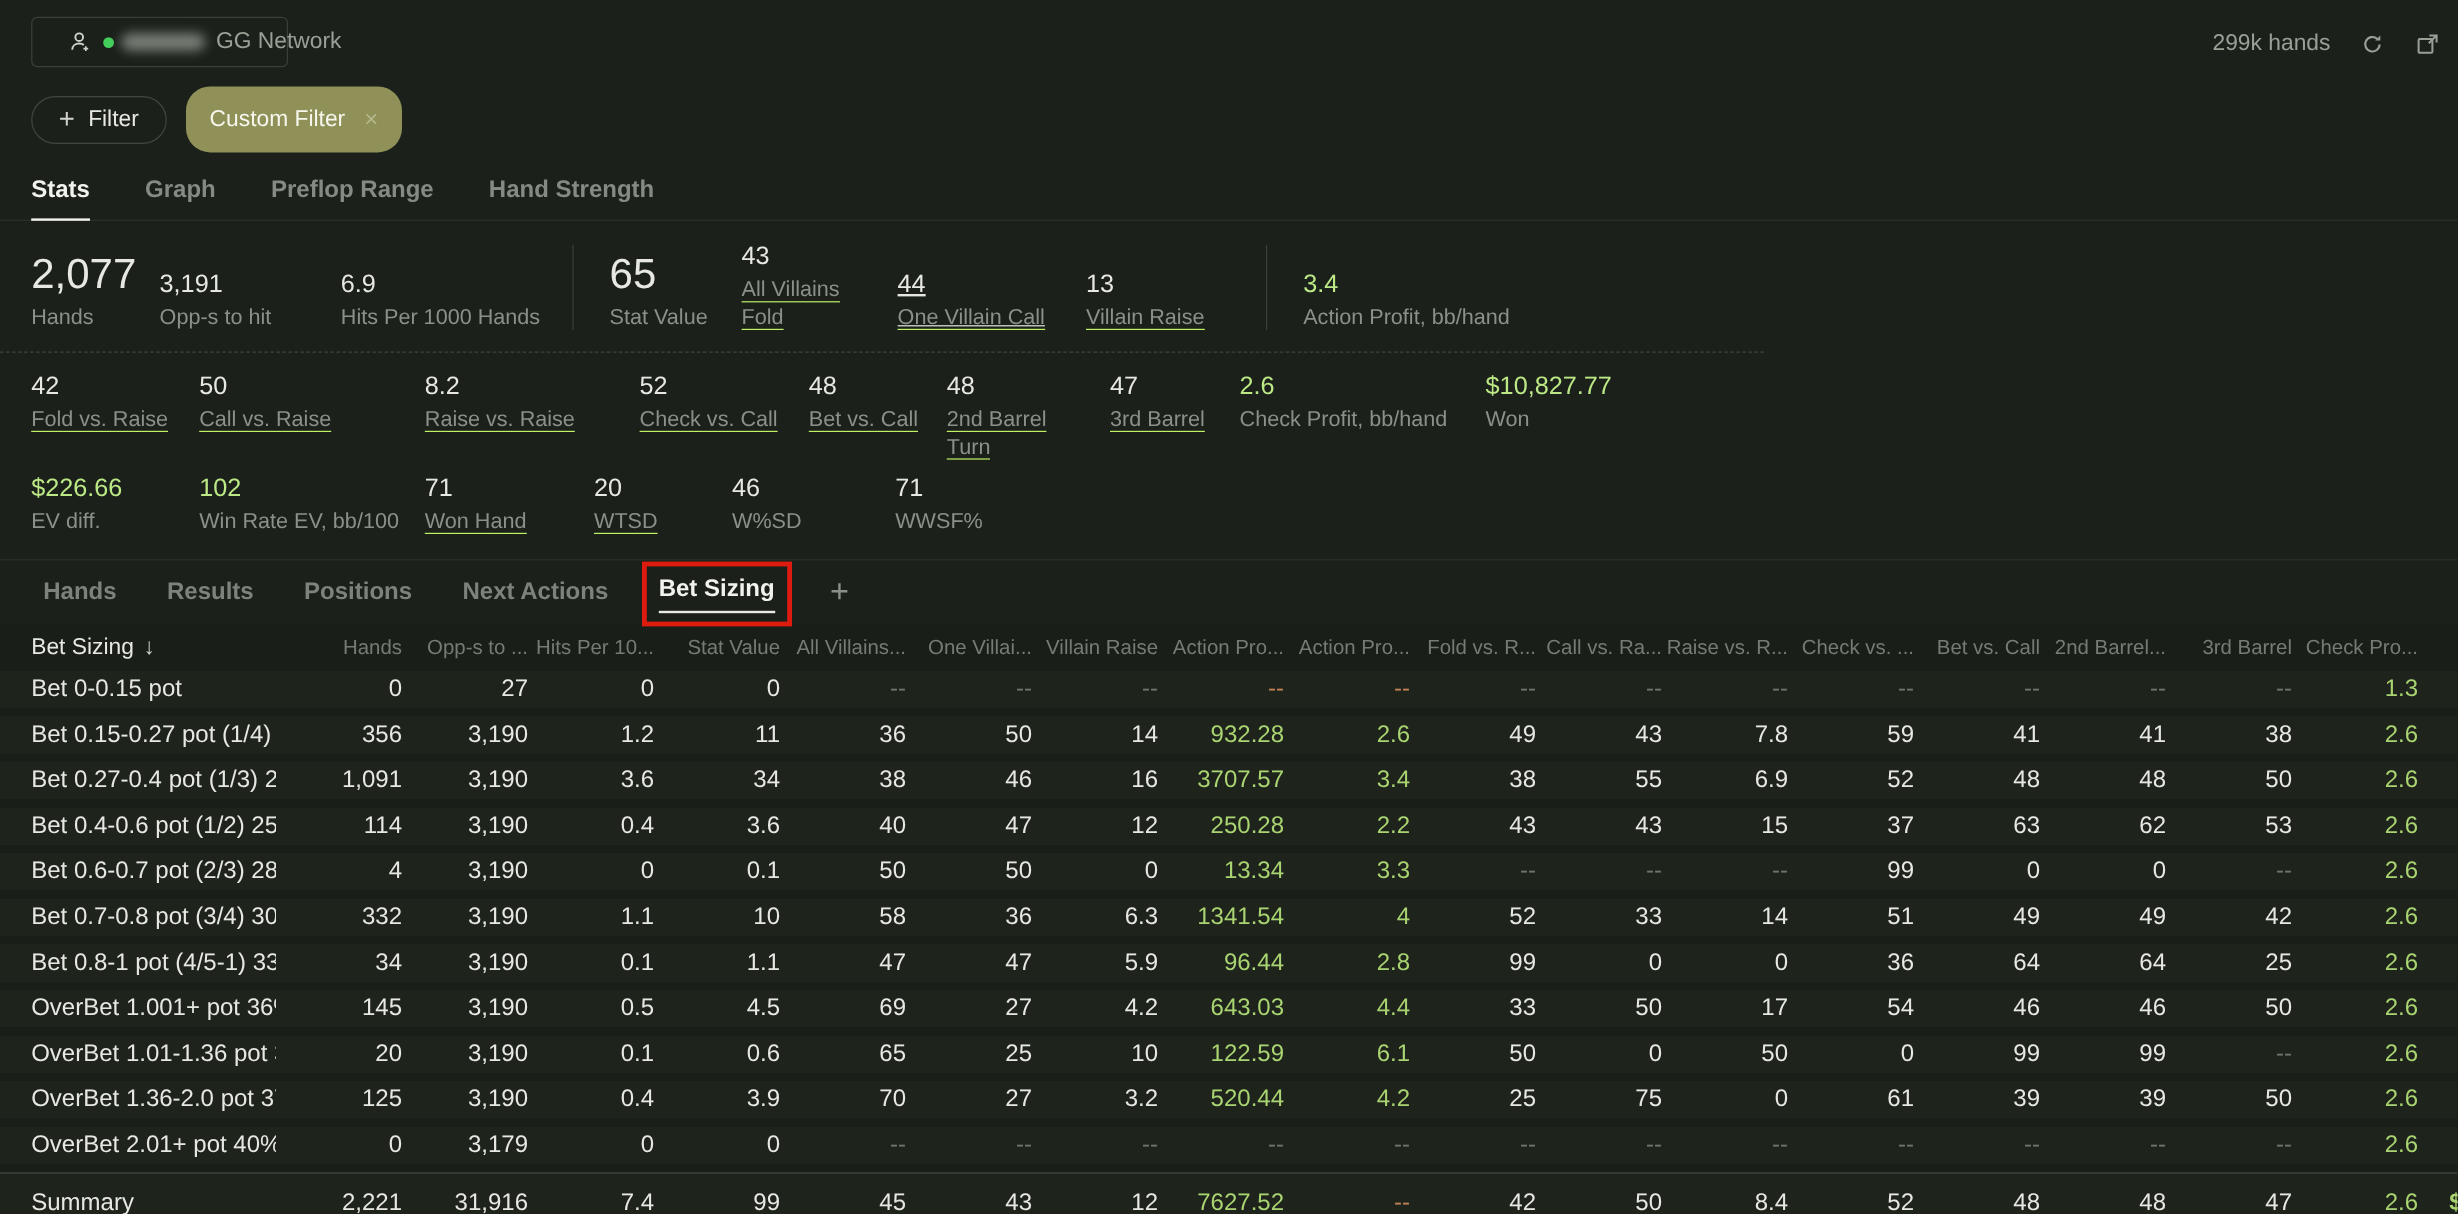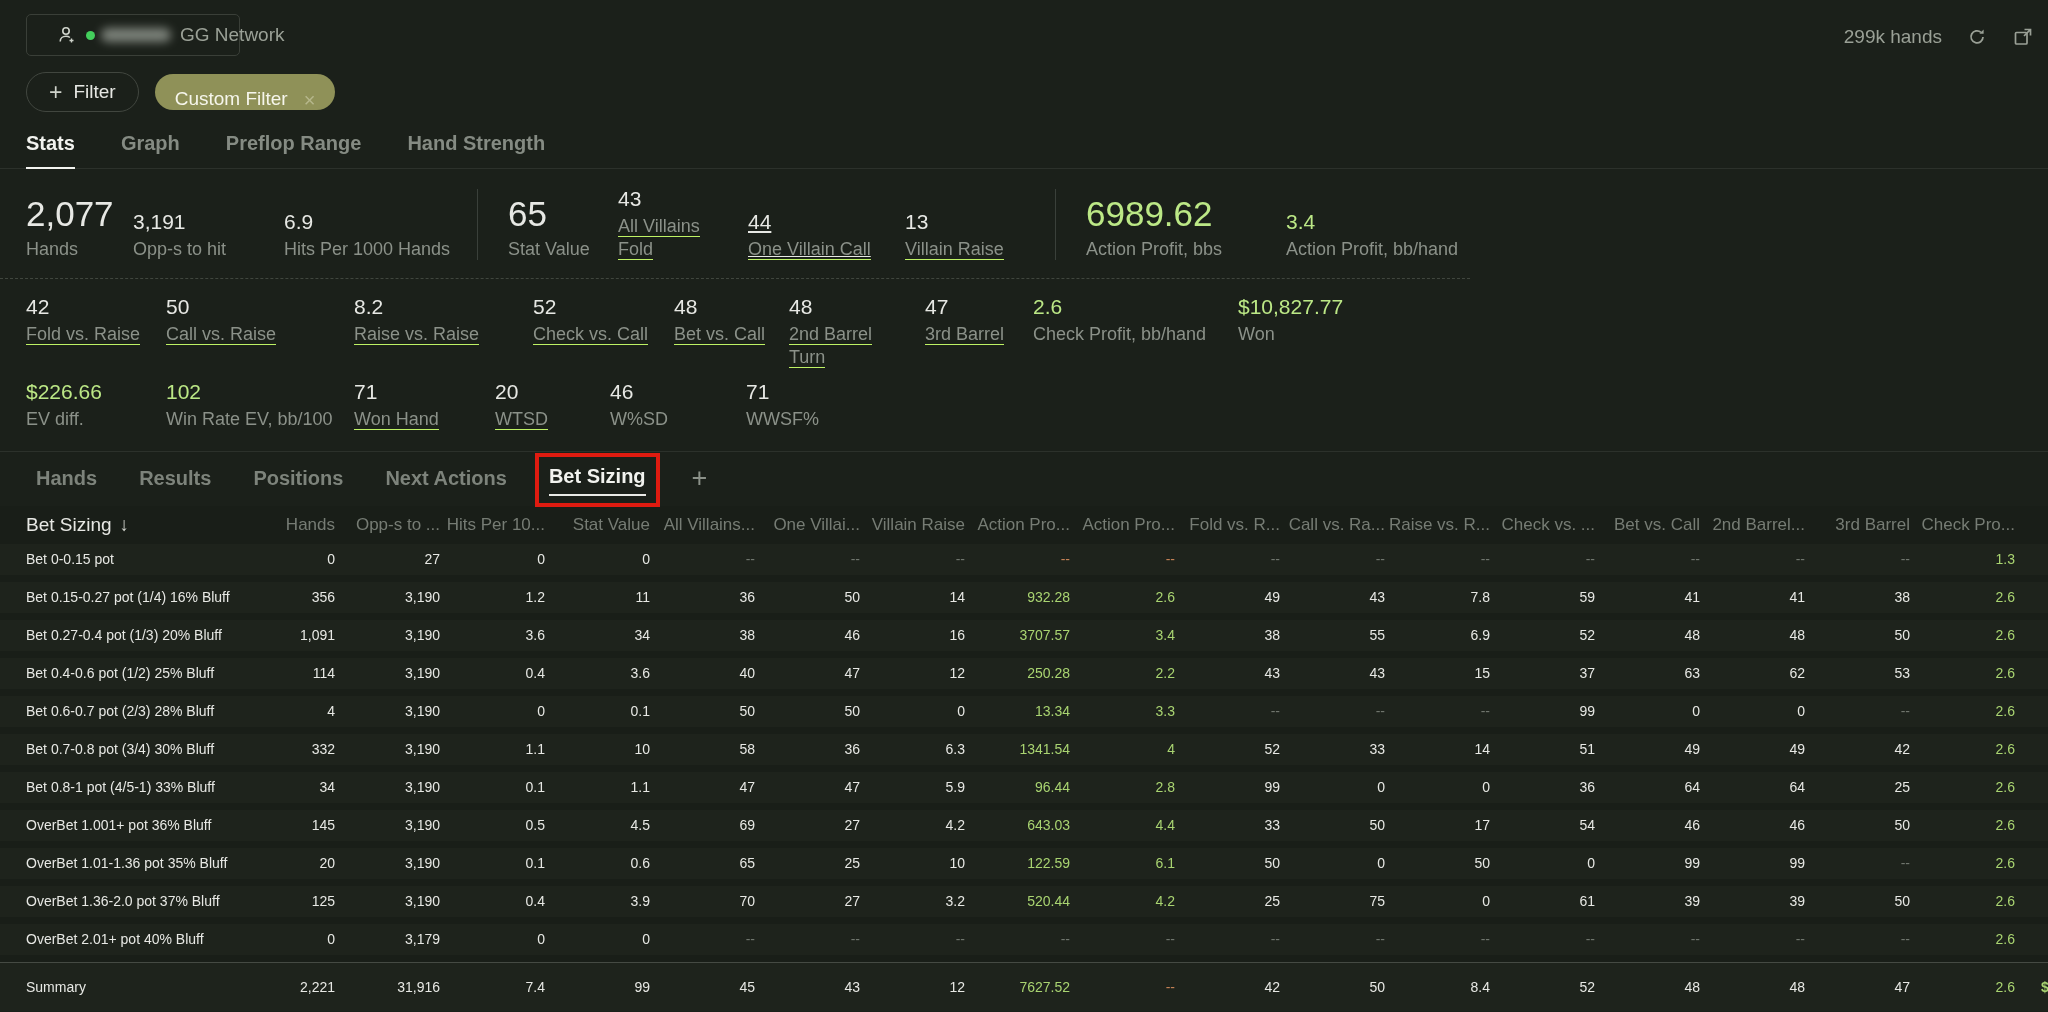--- a/index.html
+++ b/index.html
@@ -13,21 +13,21 @@
   .player-box{display:flex;align-items:center;gap:9px;border:1px solid #3a3f38;border-radius:5px;padding:0 30px;width:214px;height:42px;cursor:pointer}
   .status-dot{width:9px;height:9px;border-radius:50%;background:#43cf5c;flex:0 0 auto;margin-right:-3px}
   .blur-name{width:70px;height:14px;border-radius:7px;background:#8d938b;filter:blur(5px);opacity:.85;flex:0 0 auto}
   .network{color:#9aa096;font-size:19px;white-space:nowrap}
   .topbar-right{display:flex;align-items:center;gap:24px;color:#9aa096;font-size:19px;margin-top:12px}
   .icon-btn{display:flex;align-items:center;justify-content:center;width:22px;height:22px;cursor:pointer}
   
   .filter-row{display:flex;gap:16px;padding:12px 26px 0;align-items:center}
   .btn-add-filter{display:flex;align-items:center;gap:11px;border:1px solid #41463f;border-radius:20px;height:40px;padding:0 22px;color:#e7e8e4;font-size:19px;background:transparent;cursor:pointer}
   .plus-glyph{font-size:23px;color:#cfd3cb;line-height:1;font-weight:300}
-  .filter-pill{display:flex;align-items:flex-end;gap:16px;background:#8f9158;border-radius:20px;height:36px;padding:0 20px;color:#f6f6ec;font-size:19px;cursor:pointer}
+  .filter-pill{display:flex;align-items:center;gap:16px;background:#8f9158;border-radius:20px;height:55px;padding:0 20px;color:#f6f6ec;font-size:19px;cursor:pointer}
   .filter-pill .x{color:#b6b78c;font-size:20px;line-height:1}
   
   .main-tabs{display:flex;gap:46px;padding:20px 26px 0;border-bottom:1px solid #2c312b}
   .main-tabs .tab{font-size:20px;font-weight:bold;color:#858b83;padding-bottom:13px;position:relative;cursor:pointer;white-space:nowrap}
   .main-tabs .tab.active{color:#f2f3ef}
   .main-tabs .tab.active::after{content:'';position:absolute;left:0;right:0;bottom:-1px;height:2px;background:#f2f3ef}
   
   .stats{padding-top:18px}
   .stats-row{display:flex;padding-left:26px}
   .stats-row.r1{align-items:flex-end}
@@ -49,21 +49,21 @@
   .subtab.annotated::after{content:'';position:absolute;inset:-8px -14px -13px -14px;border:4px solid #df1b10;pointer-events:none}
   .addtab{color:#8b9189;font-size:27px;font-weight:300;margin-left:4px;cursor:pointer;line-height:1}
   
   .thead{display:flex;align-items:center;height:38px;background:#191e18;color:#767c74;font-size:17px}
   .col-label{flex:0 0 230px;padding-left:26px;white-space:nowrap;overflow:hidden}
   .first-col-header{color:#e7e8e4;font-size:19px}
   .sort-arrow{margin-left:8px;color:#cfd2cb}
   .col{flex:0 0 105px;width:105px;text-align:right;white-space:nowrap}
   .thead .col{overflow:hidden}
   .tbody{background:repeating-linear-gradient(180deg,#1e231c 0px,#1e231c 31px,#191e18 31px,#191e18 38px)}
-  .trow{display:flex;align-items:flex-start;height:38px;font-size:14px;cursor:default}
+  .trow{display:flex;align-items:flex-start;height:38px;font-size:20px;cursor:default}
   .trow>*{line-height:31px}
   .green{color:#a9d471}
   .dash{color:#6f756d}
   .orange{color:#c28055}
   .summary-wrap{border-top:1px solid #454a43;background:#1e231c}
   .trow.summary-row{height:48px;align-items:center}
   .trow.summary-row>*{line-height:48px}
   .clip-next{margin-left:26px;color:#a9d471;font-weight:bold;flex:0 0 auto}
   svg{display:block}
 </style>
@@ -145,24 +145,20 @@
         </div>
         <div class="stat-cell" style="width: 157px; text-decoration: underline;">
           <div class="stat-value">44</div>
           <div class="stat-label"><span class="link">One Villain Call</span></div>
         </div>
         <div class="stat-cell" style="width: 150px;">
           <div class="stat-value">13</div>
           <div class="stat-label"><span class="link">Villain Raise</span></div>
         </div>
         <div class="stat-divider"></div>
-        <div class="stat-cell" style="width: 200px;">
-          <div class="stat-value large green">6989.62</div>
-          <div class="stat-label"><span>Action Profit, bbs</span></div>
-        </div>
         <div class="stat-cell">
           <div class="stat-value green">3.4</div>
           <div class="stat-label"><span>Action Profit, bb/hand</span></div>
         </div>
       </div>
     <div class="sep-dashed"></div>
     <div class="stats-row r2" id="stats-row-2">
         <div class="stat-cell" style="width: 140px;">
           <div class="stat-value">42</div>
           <div class="stat-label"><span class="link">Fold vs. Raise</span></div>

